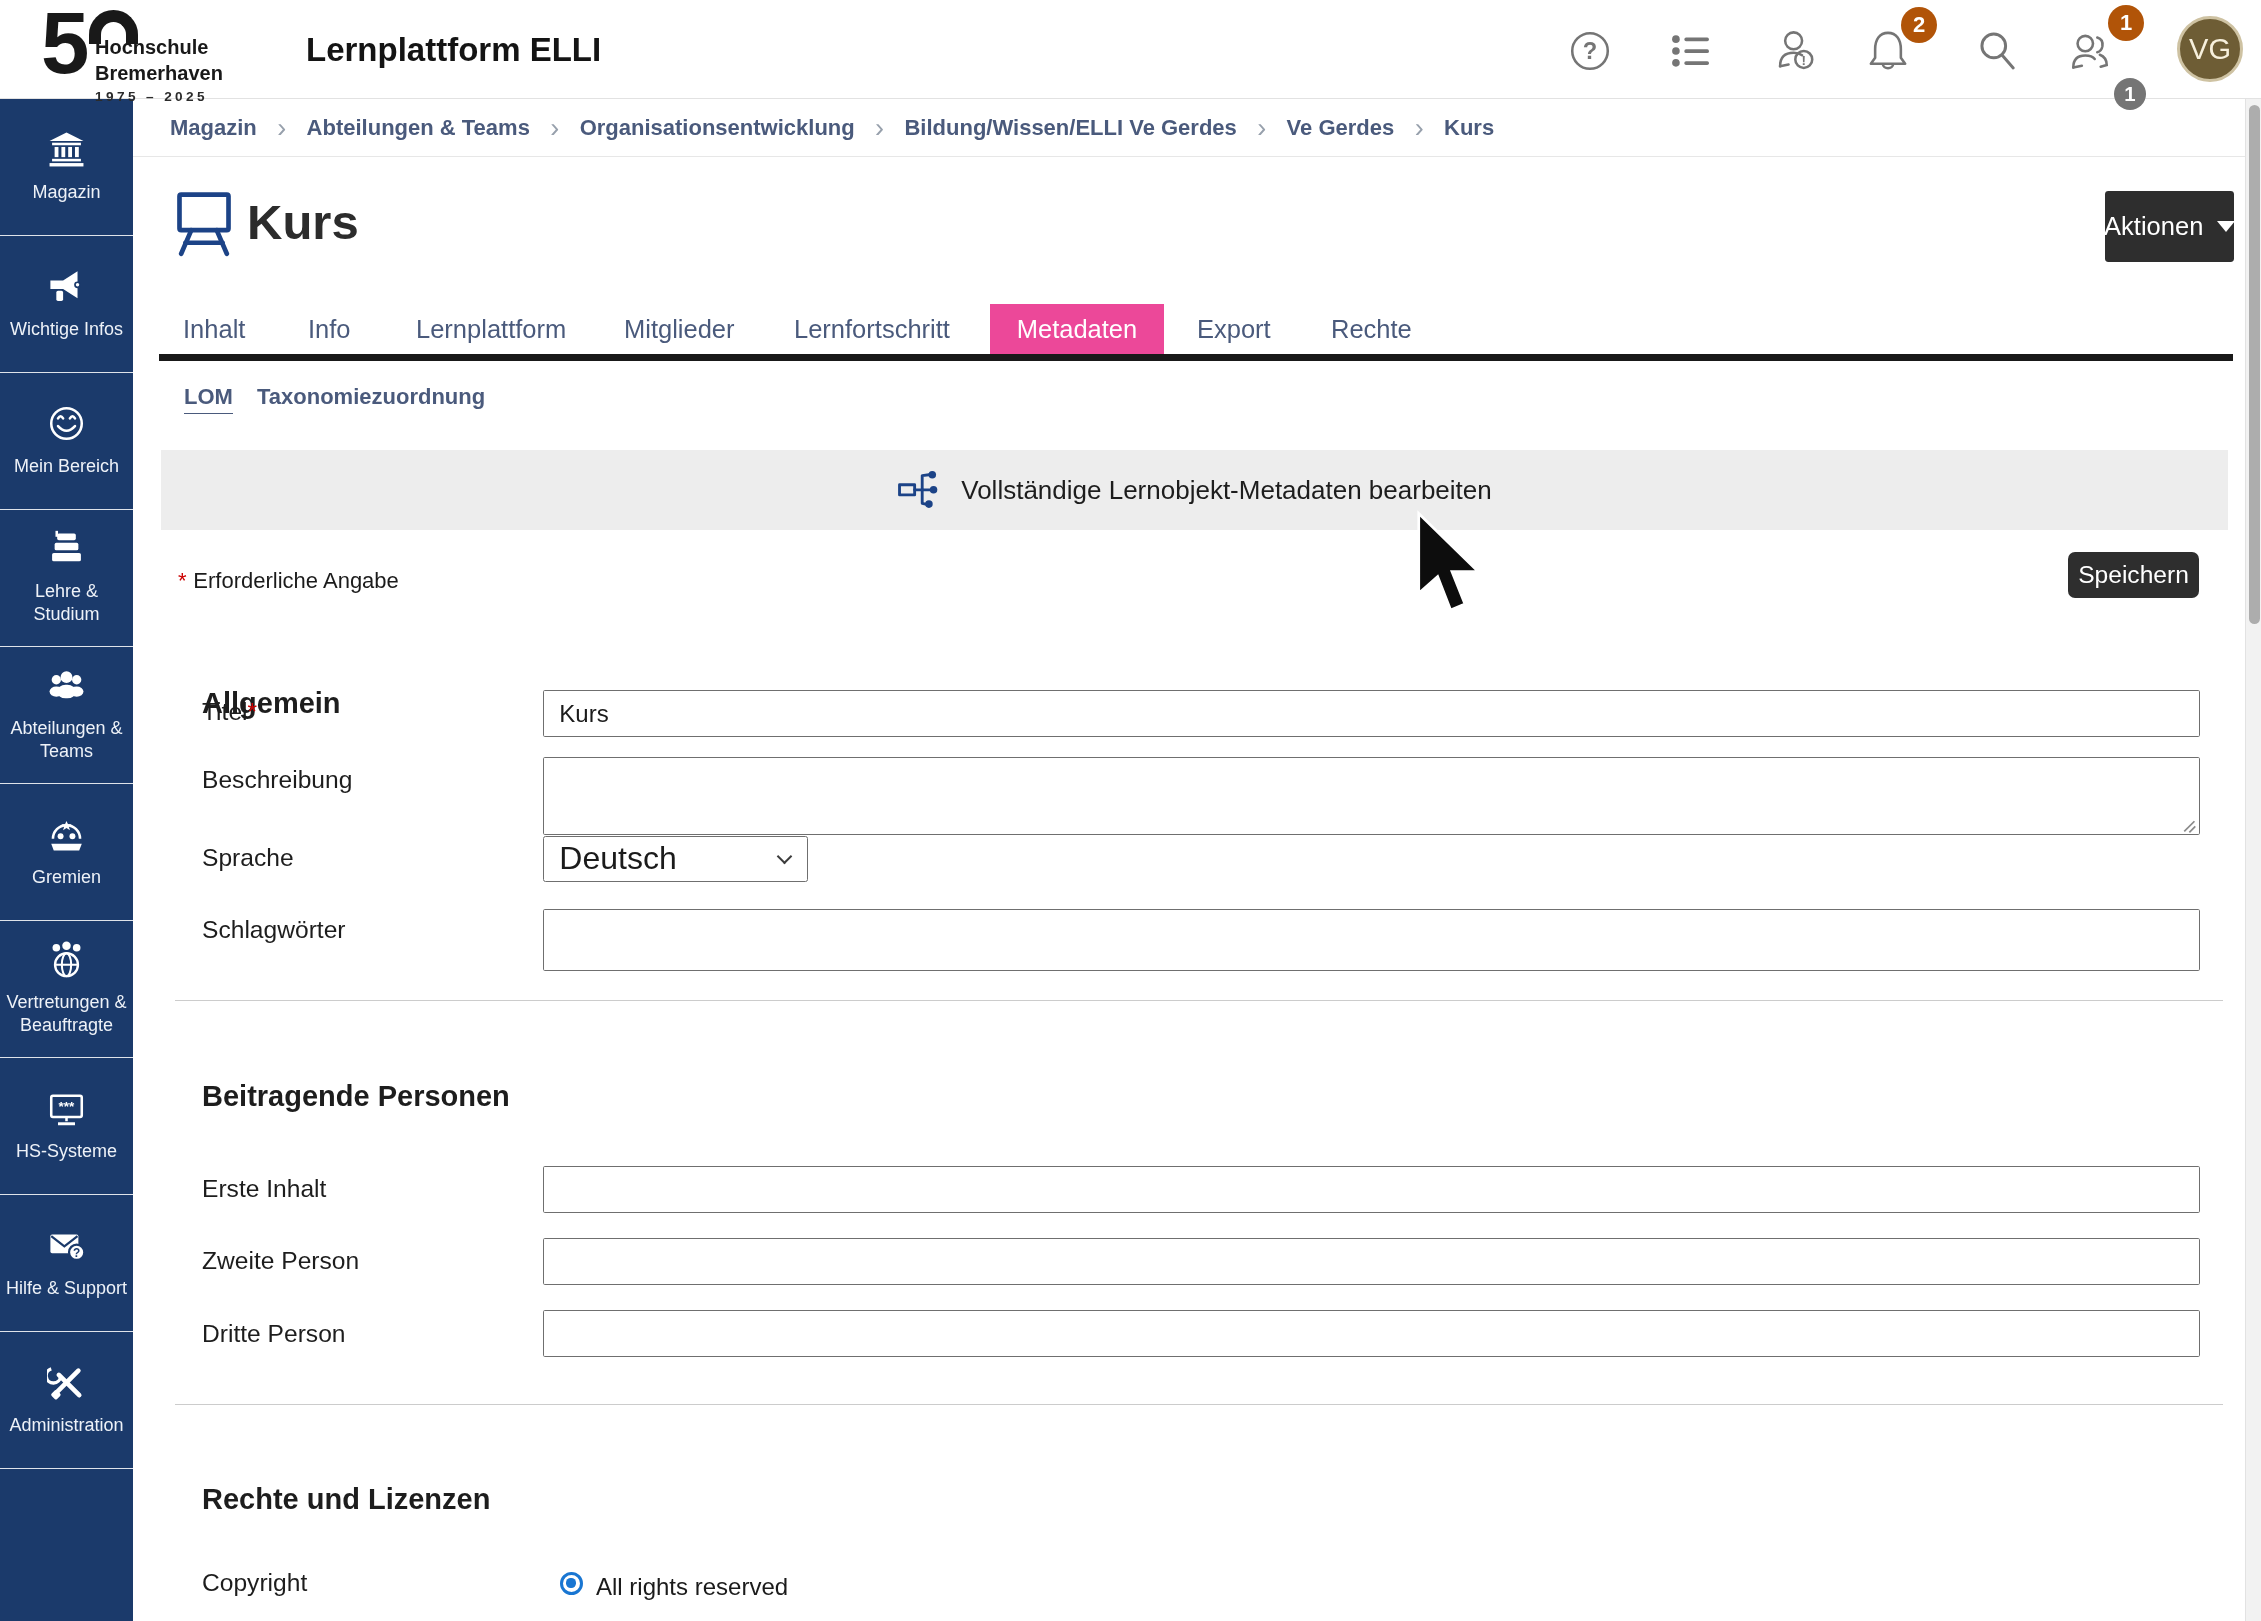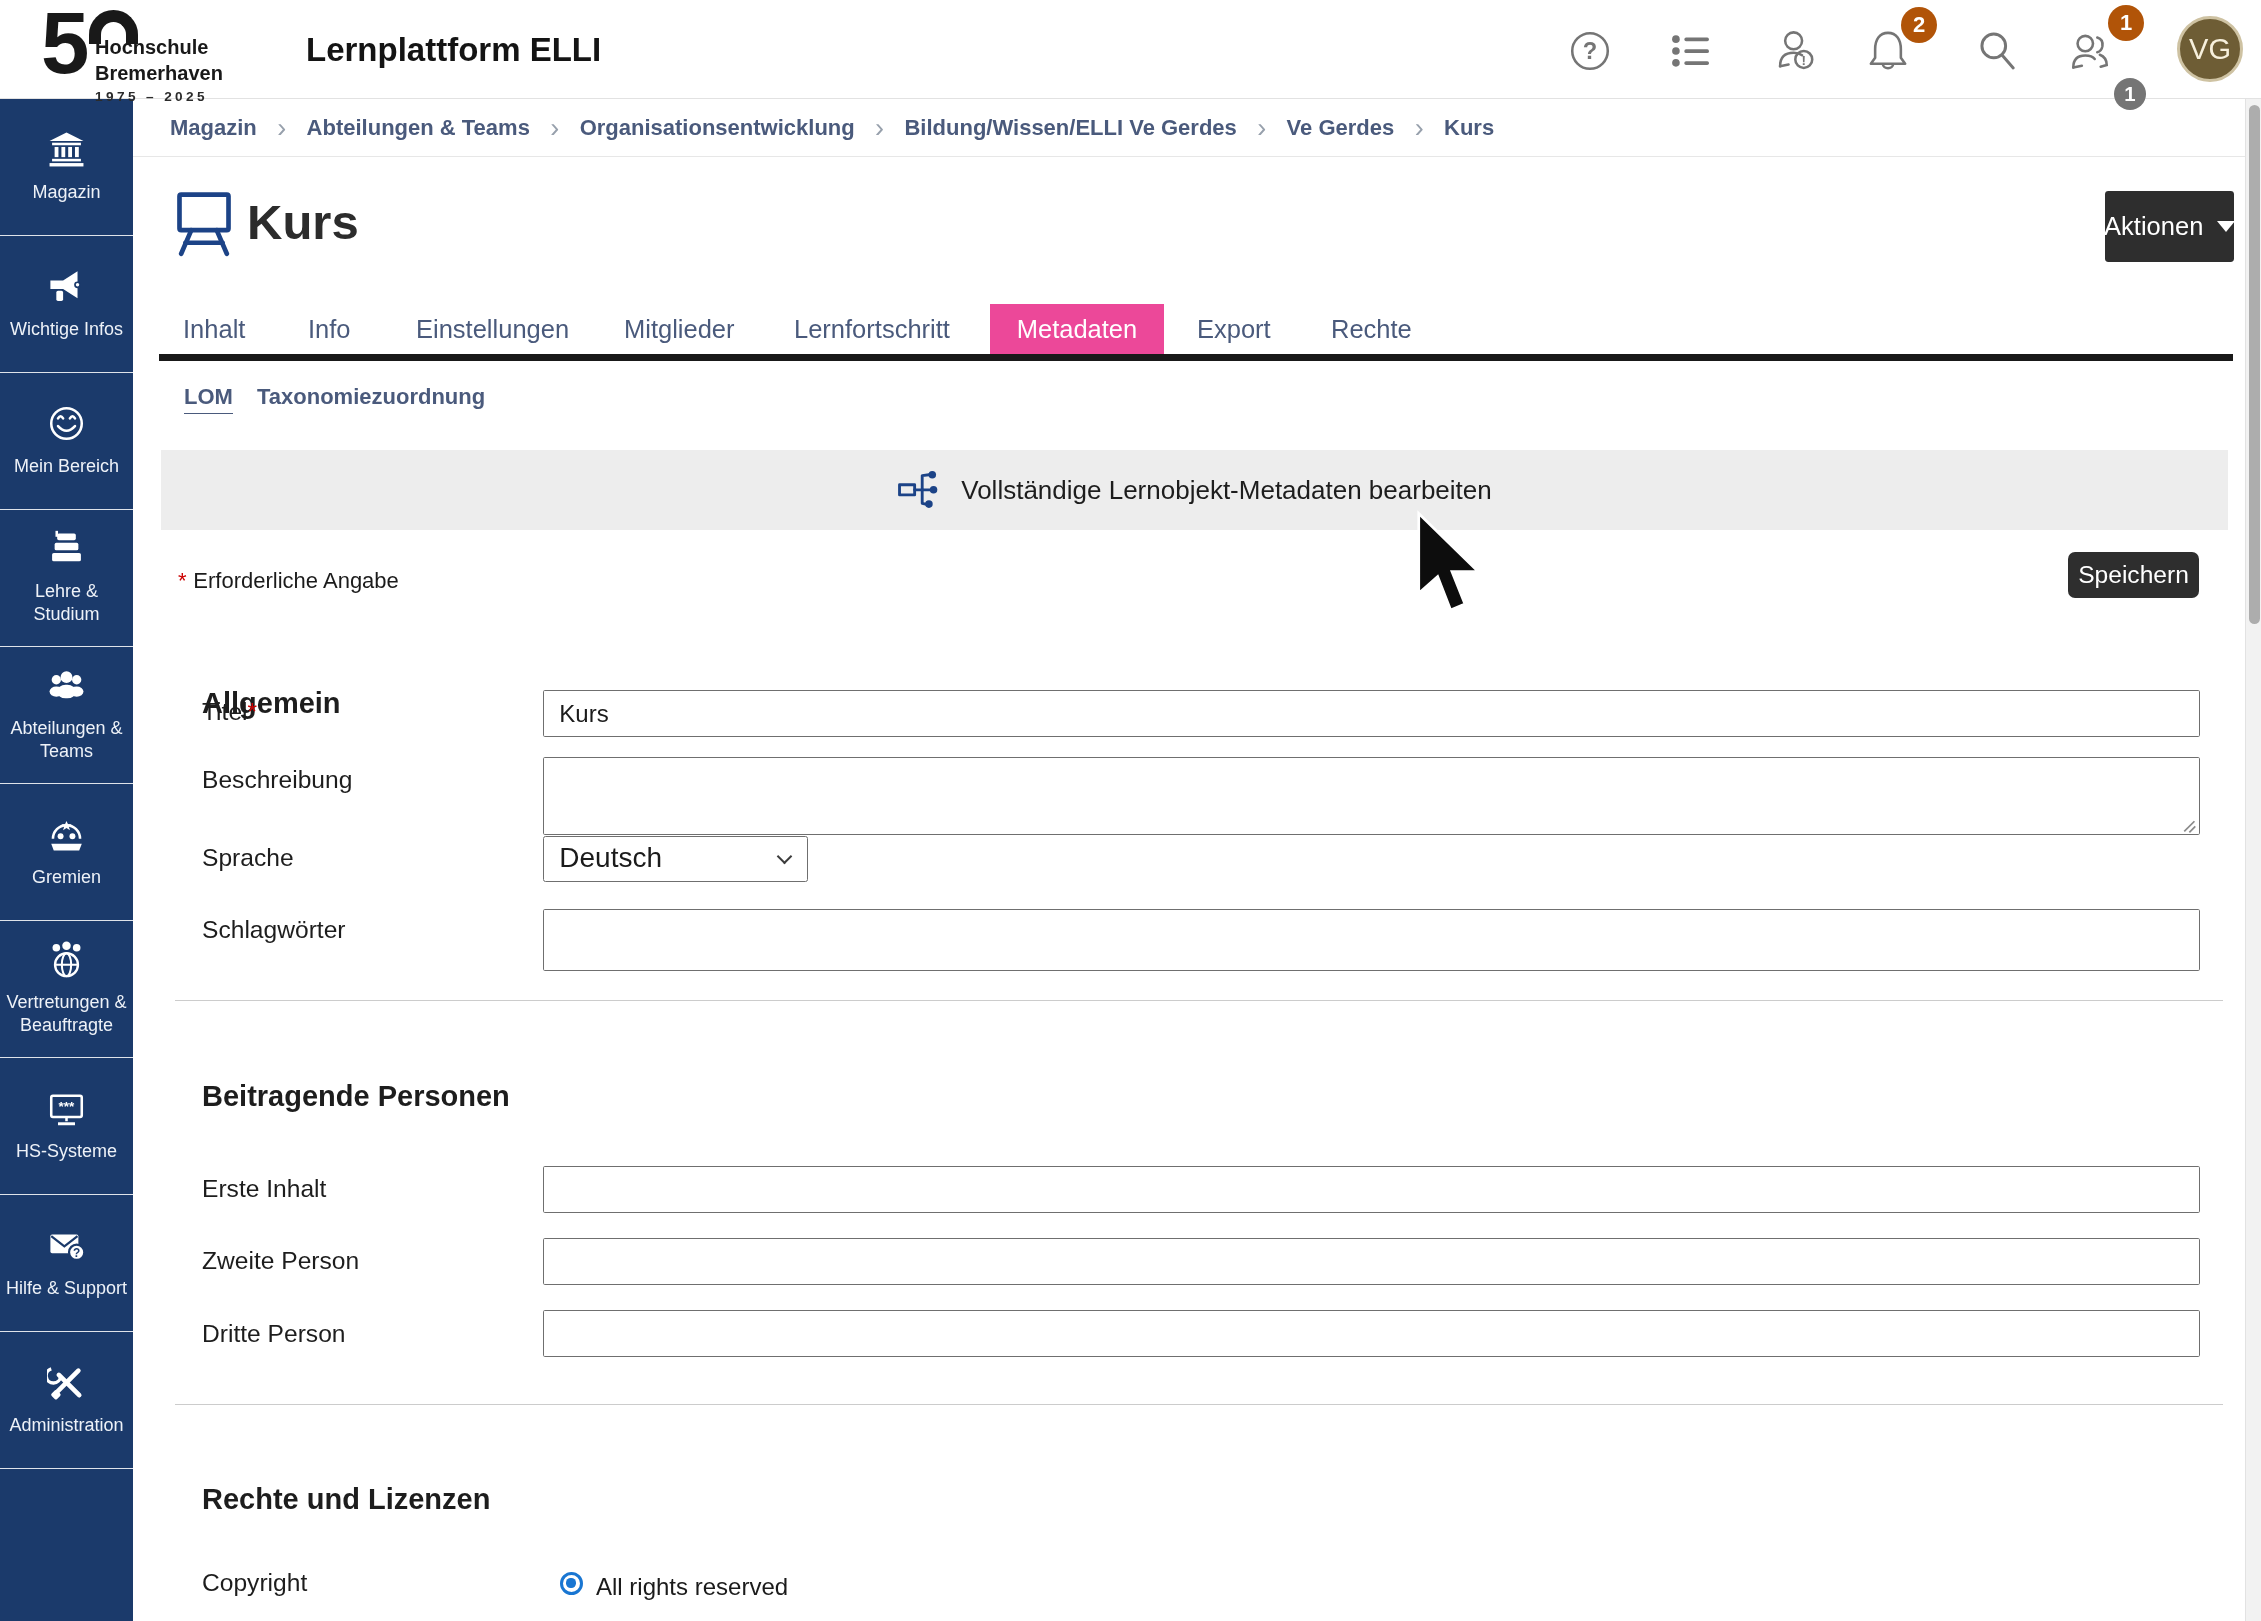--- a/index.html
+++ b/index.html
@@ -73,21 +73,21 @@
   .fstar { color:#cc0000; }
 
   .tinput, .tarea { position:absolute; left:410px; width:1657px; border:1.7px solid #6f6f6f; border-radius:1.7px;
                     font-family:"Liberation Sans", sans-serif; font-size:24px; color:#1b1b1b;
                     padding:0 15.3px; background:#fff; outline:none; }
   .tarea { resize:none; padding-top:8.5px; }
   .grip { position:absolute; left:2047px; }
 
   .selectbox { position:absolute; left:410px; width:265px; height:46px; border:1.7px solid #6f6f6f;
                border-radius:2.5px; background:#fff; cursor:pointer; }
-  .selectbox .sel-val { font-size:28px; color:#1b1b1b; line-height:42px; padding-left:15.3px; }
+  .selectbox .sel-val { font-size:32px; color:#1b1b1b; line-height:42px; padding-left:15.3px; }
   .sel-chevron { position:absolute; right:17px; top:13.6px; width:11px; height:11px;
                  border-right:2.5px solid #3c3c3c; border-bottom:2.5px solid #3c3c3c; transform:rotate(45deg); }
 
   .divider { position:absolute; left:42px; width:2048px; height:0.8px; background:#cccccc; }
 
   .radio-outer { position:absolute; left:427px; width:23px; height:23px; border:3.4px solid #1976d2;
                  border-radius:50%; background:#fff; cursor:pointer; }
   .radio-outer::after { content:''; position:absolute; left:3.4px; top:3.4px; width:9.3px; height:9.3px;
                         background:#1976d2; border-radius:50%; }
   .radio-label { position:absolute; left:463px; font-size:24px; color:#1b1b1b; }
@@ -315,21 +315,21 @@
   </span>
   <h1 class="page-title">Kurs</h1>
 
   <button class="actions-btn">
     <span>Aktionen</span>
     <span class="caret-down"></span>
   </button>
 
   <span class="tab" style="left:50px">Inhalt</span>
   <span class="tab" style="left:175px">Info</span>
-  <span class="tab" style="left:283px">Einstellungen</span>
+  <span class="tab" style="left:283px">Lernplattform</span>
   <span class="tab" style="left:491px">Mitglieder</span>
   <span class="tab" style="left:661px">Lernfortschritt</span>
   <span class="tab active" style="left:857px; width:174px">Metadaten</span>
   <span class="tab" style="left:1064px">Export</span>
   <span class="tab" style="left:1198px">Rechte</span>
   <div class="tab-underline"></div>
 
   <span class="subtab active" style="left:51px">LOM</span>
   <span class="subtab" style="left:124px">Taxonomiezuordnung</span>
 

